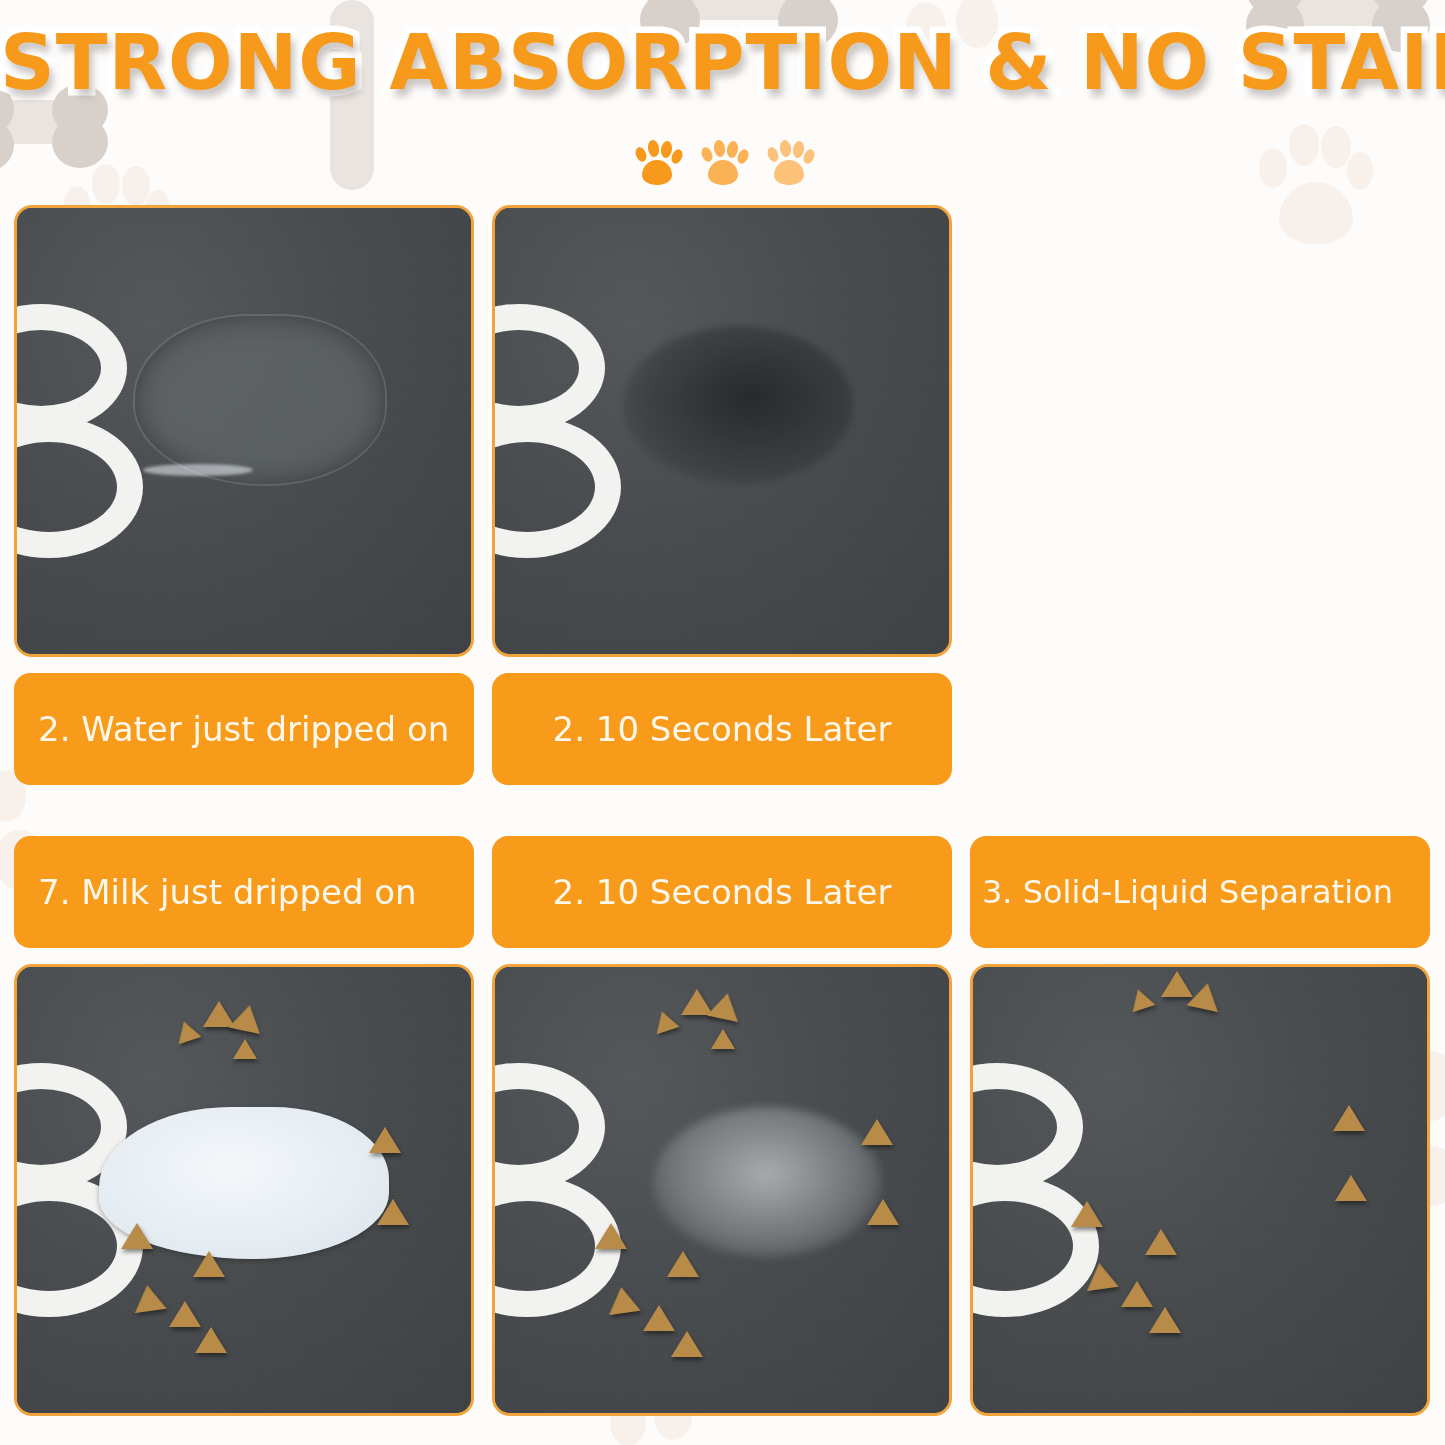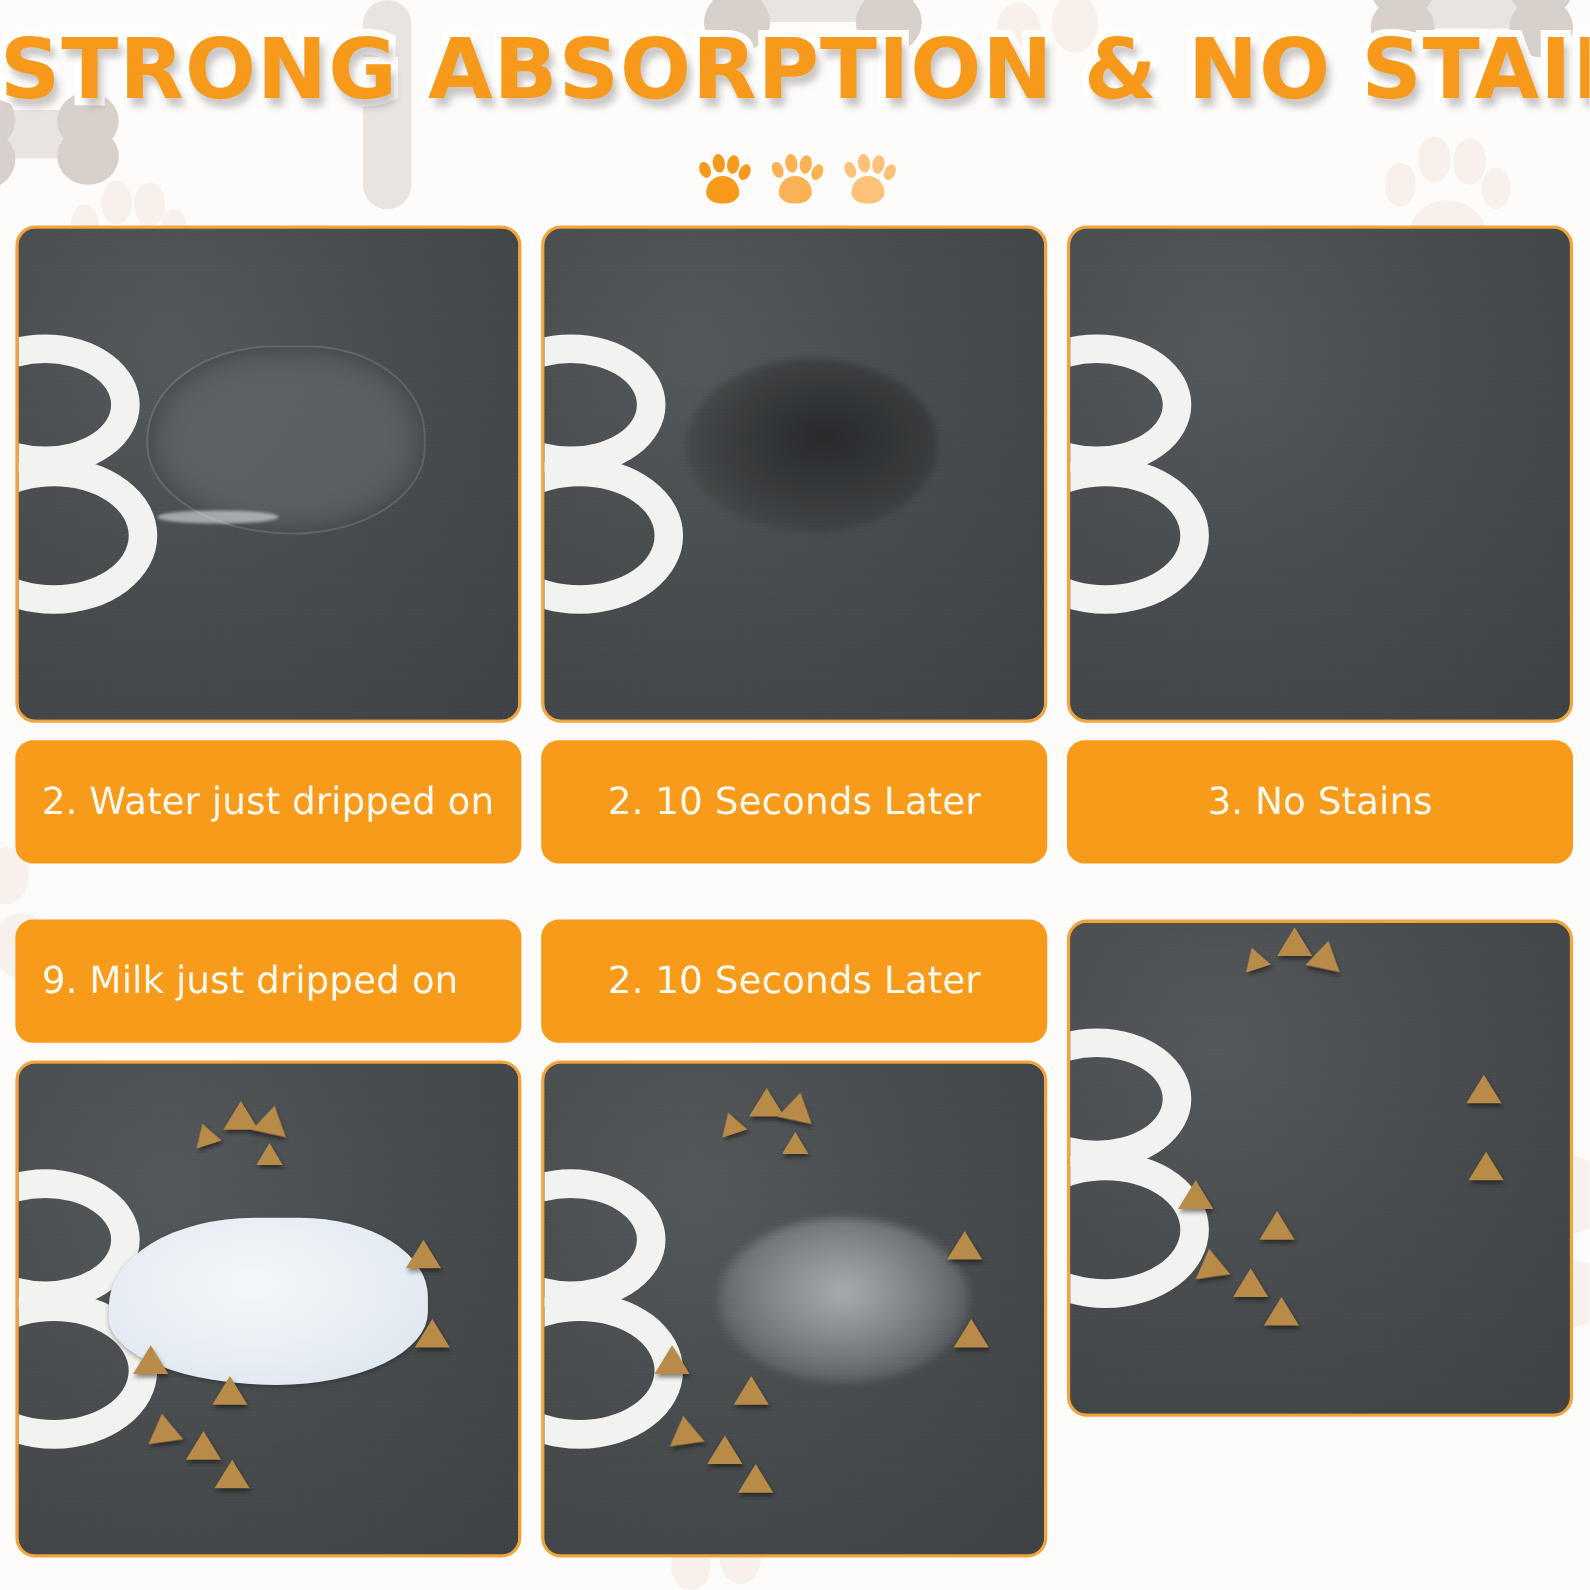--- a/index.html
+++ b/index.html
@@ -358,36 +358,26 @@
         <div class="mat"></div>
         <div class="logo-b">
             <span class="o1"></span>
             <span class="o2"></span>
           </div>
         <div class="water-absorbed"></div>
       </div>
       <div class="caption below pad-center">2. 10 Seconds Later</div>
     </div>
 
+  </div>
+
+  <div class="row" id="row-2">
+
     <div class="cell">
-      <div class="photo">
-        <div class="mat"></div>
-        <div class="logo-b">
-            <span class="o1"></span>
-            <span class="o2"></span>
-          </div>
-      </div>
-      <div class="caption below pad-center">3. No Stains</div>
-    </div>
-  </div>
-
-  <div class="row" id="row-2">
-
-    <div class="cell">
-      <div class="caption above pad-left">9. Milk just dripped on</div>
+      <div class="caption above pad-left">7. Milk just dripped on</div>
       <div class="photo">
         <div class="mat"></div>
         <div class="logo-b">
             <span class="o1"></span>
             <span class="o2"></span>
           </div>
         <div class="milk-pool"></div>
         <span class="kibble" style="left:186px;top:34px;"></span>
         <span class="kibble" style="left:214px;top:38px;transform:rotate(12deg);"></span>
         <span class="kibble sm" style="left:158px;top:54px;transform:rotate(-18deg);"></span>
@@ -419,20 +409,21 @@
         <span class="kibble" style="left:372px;top:232px;"></span>
         <span class="kibble" style="left:100px;top:256px;"></span>
         <span class="kibble" style="left:172px;top:284px;"></span>
         <span class="kibble" style="left:112px;top:320px;transform:rotate(-8deg);"></span>
         <span class="kibble" style="left:148px;top:338px;"></span>
         <span class="kibble" style="left:176px;top:364px;"></span>
       </div>
     </div>
 
     <div class="cell">
+      <div class="caption above pad-left tight">3. Solid-Liquid Separation</div>
       <div class="photo">
         <div class="mat"></div>
         <div class="logo-b">
             <span class="o1"></span>
             <span class="o2"></span>
           </div>
         <span class="kibble" style="left:188px;top:4px;"></span>
         <span class="kibble" style="left:216px;top:16px;transform:rotate(12deg);"></span>
         <span class="kibble sm" style="left:156px;top:22px;transform:rotate(-18deg);"></span>
         <span class="kibble" style="left:360px;top:138px;"></span>

